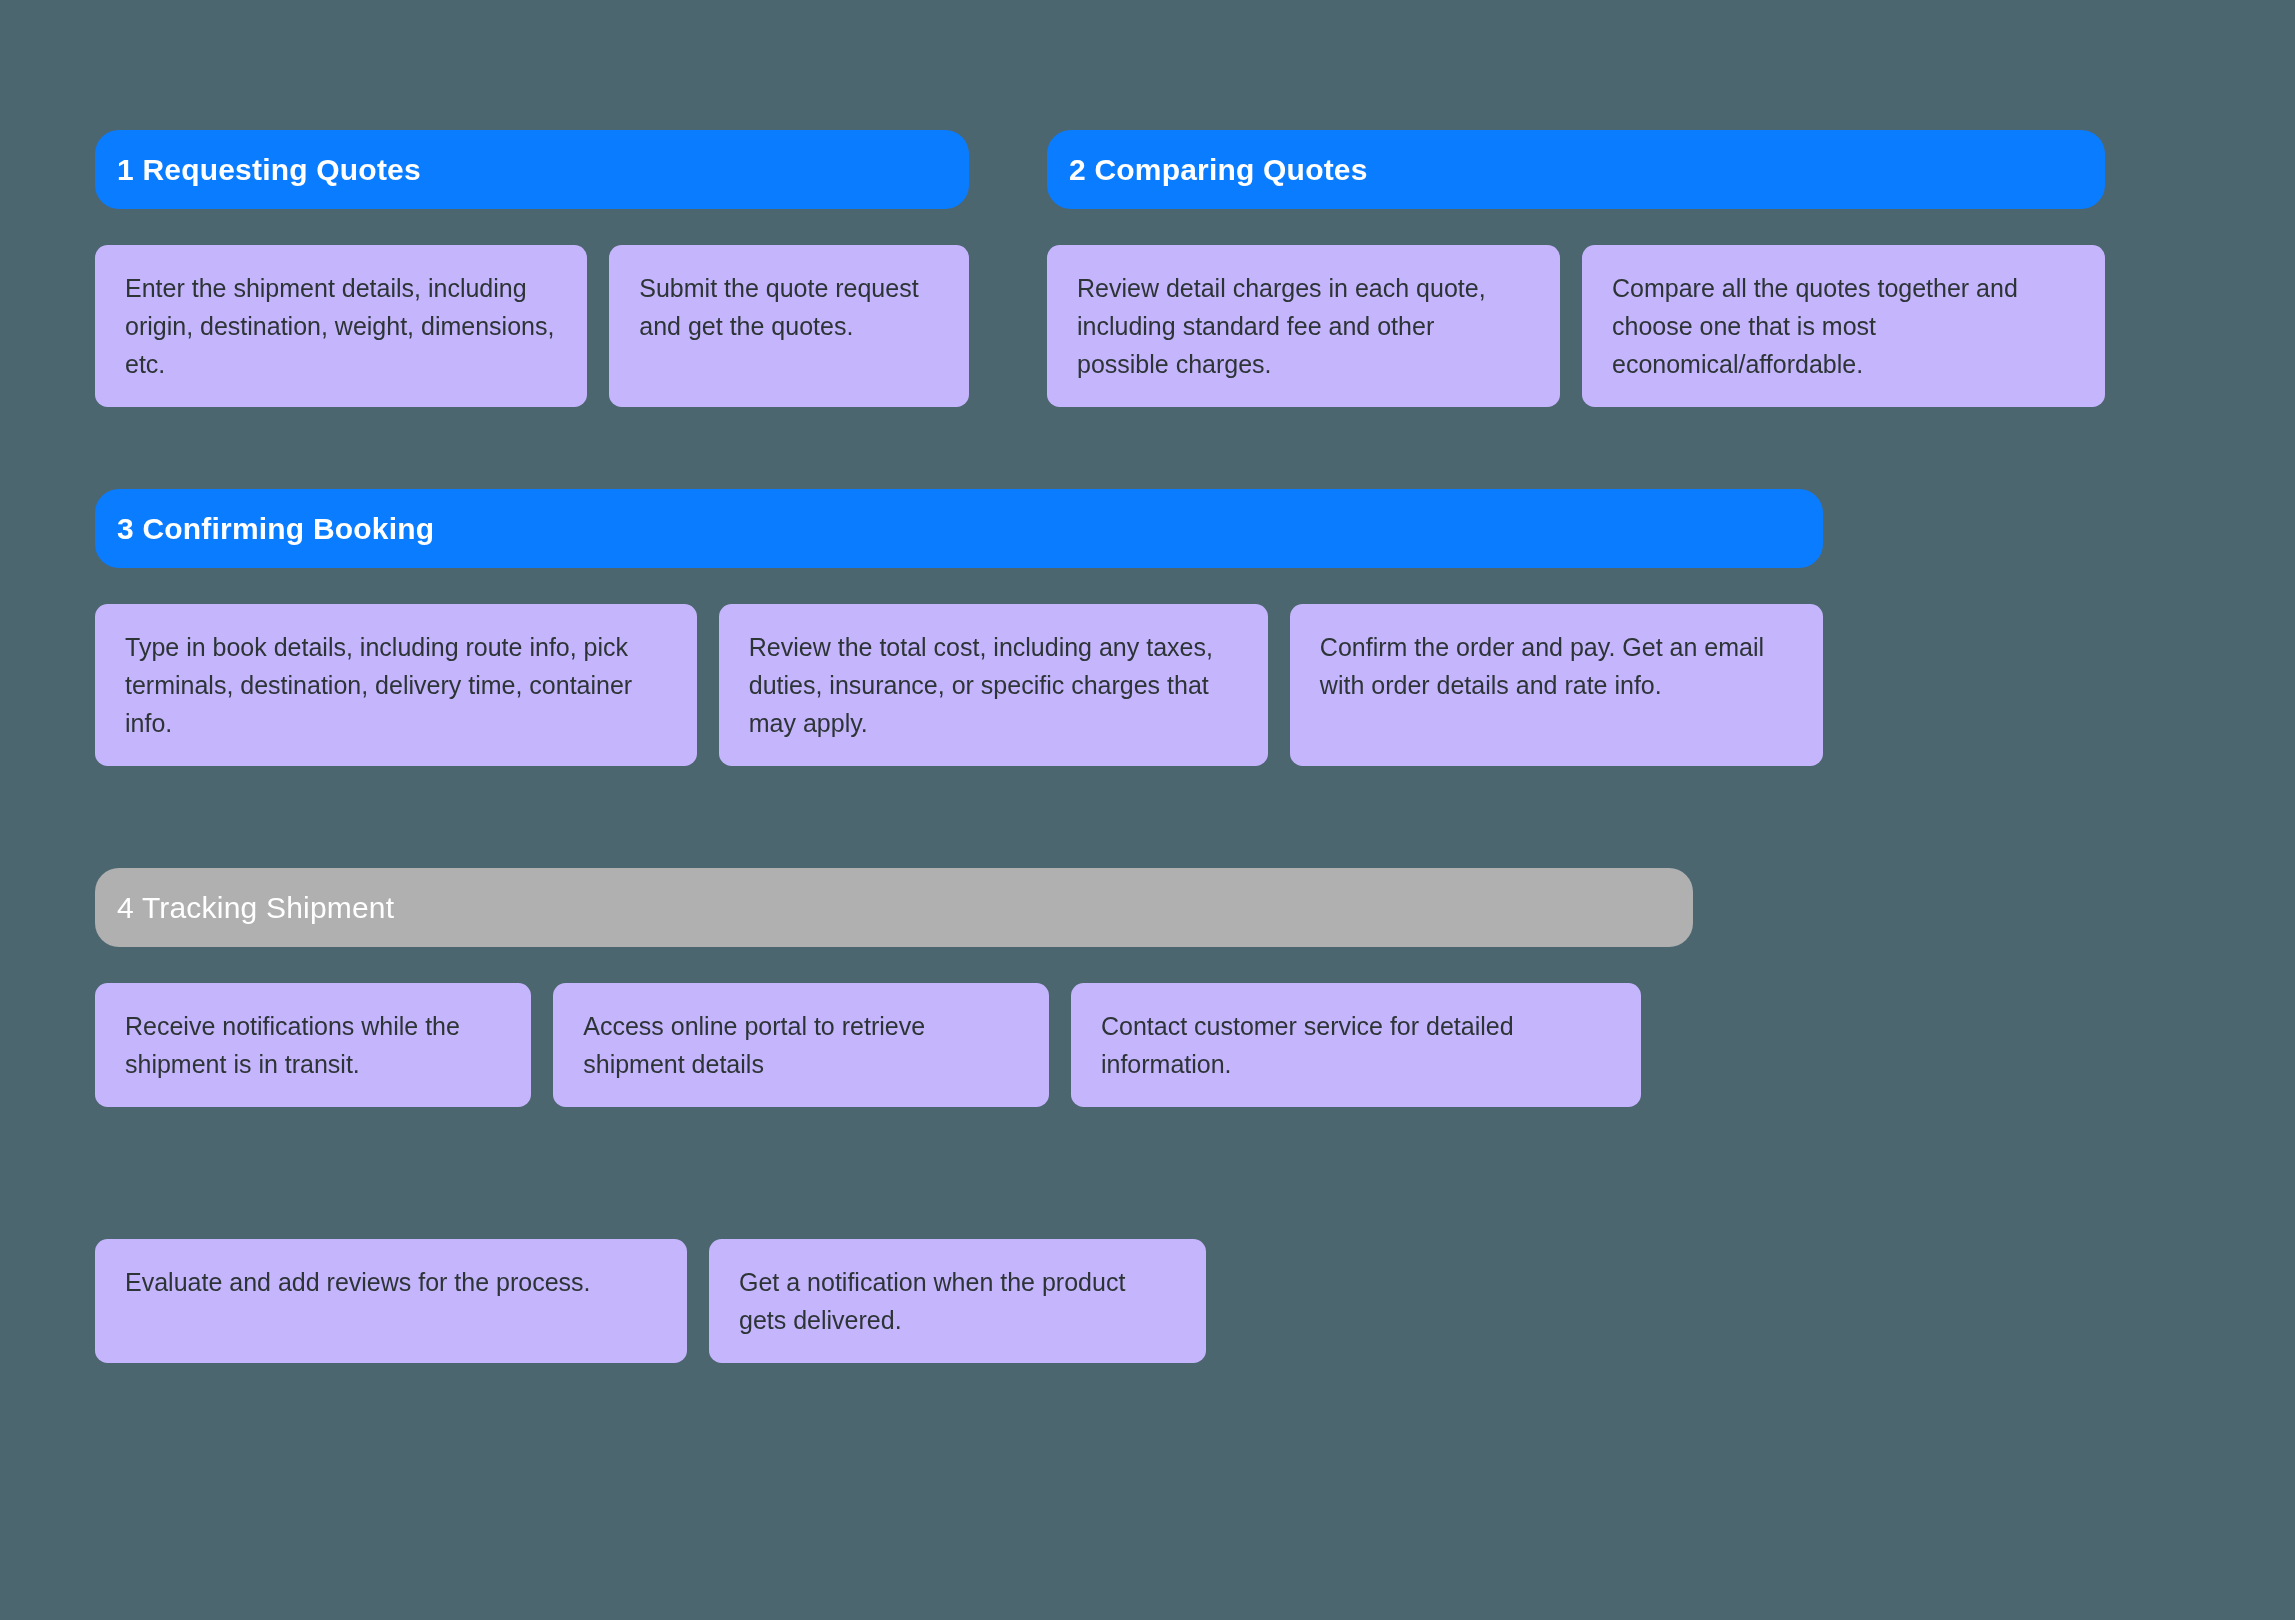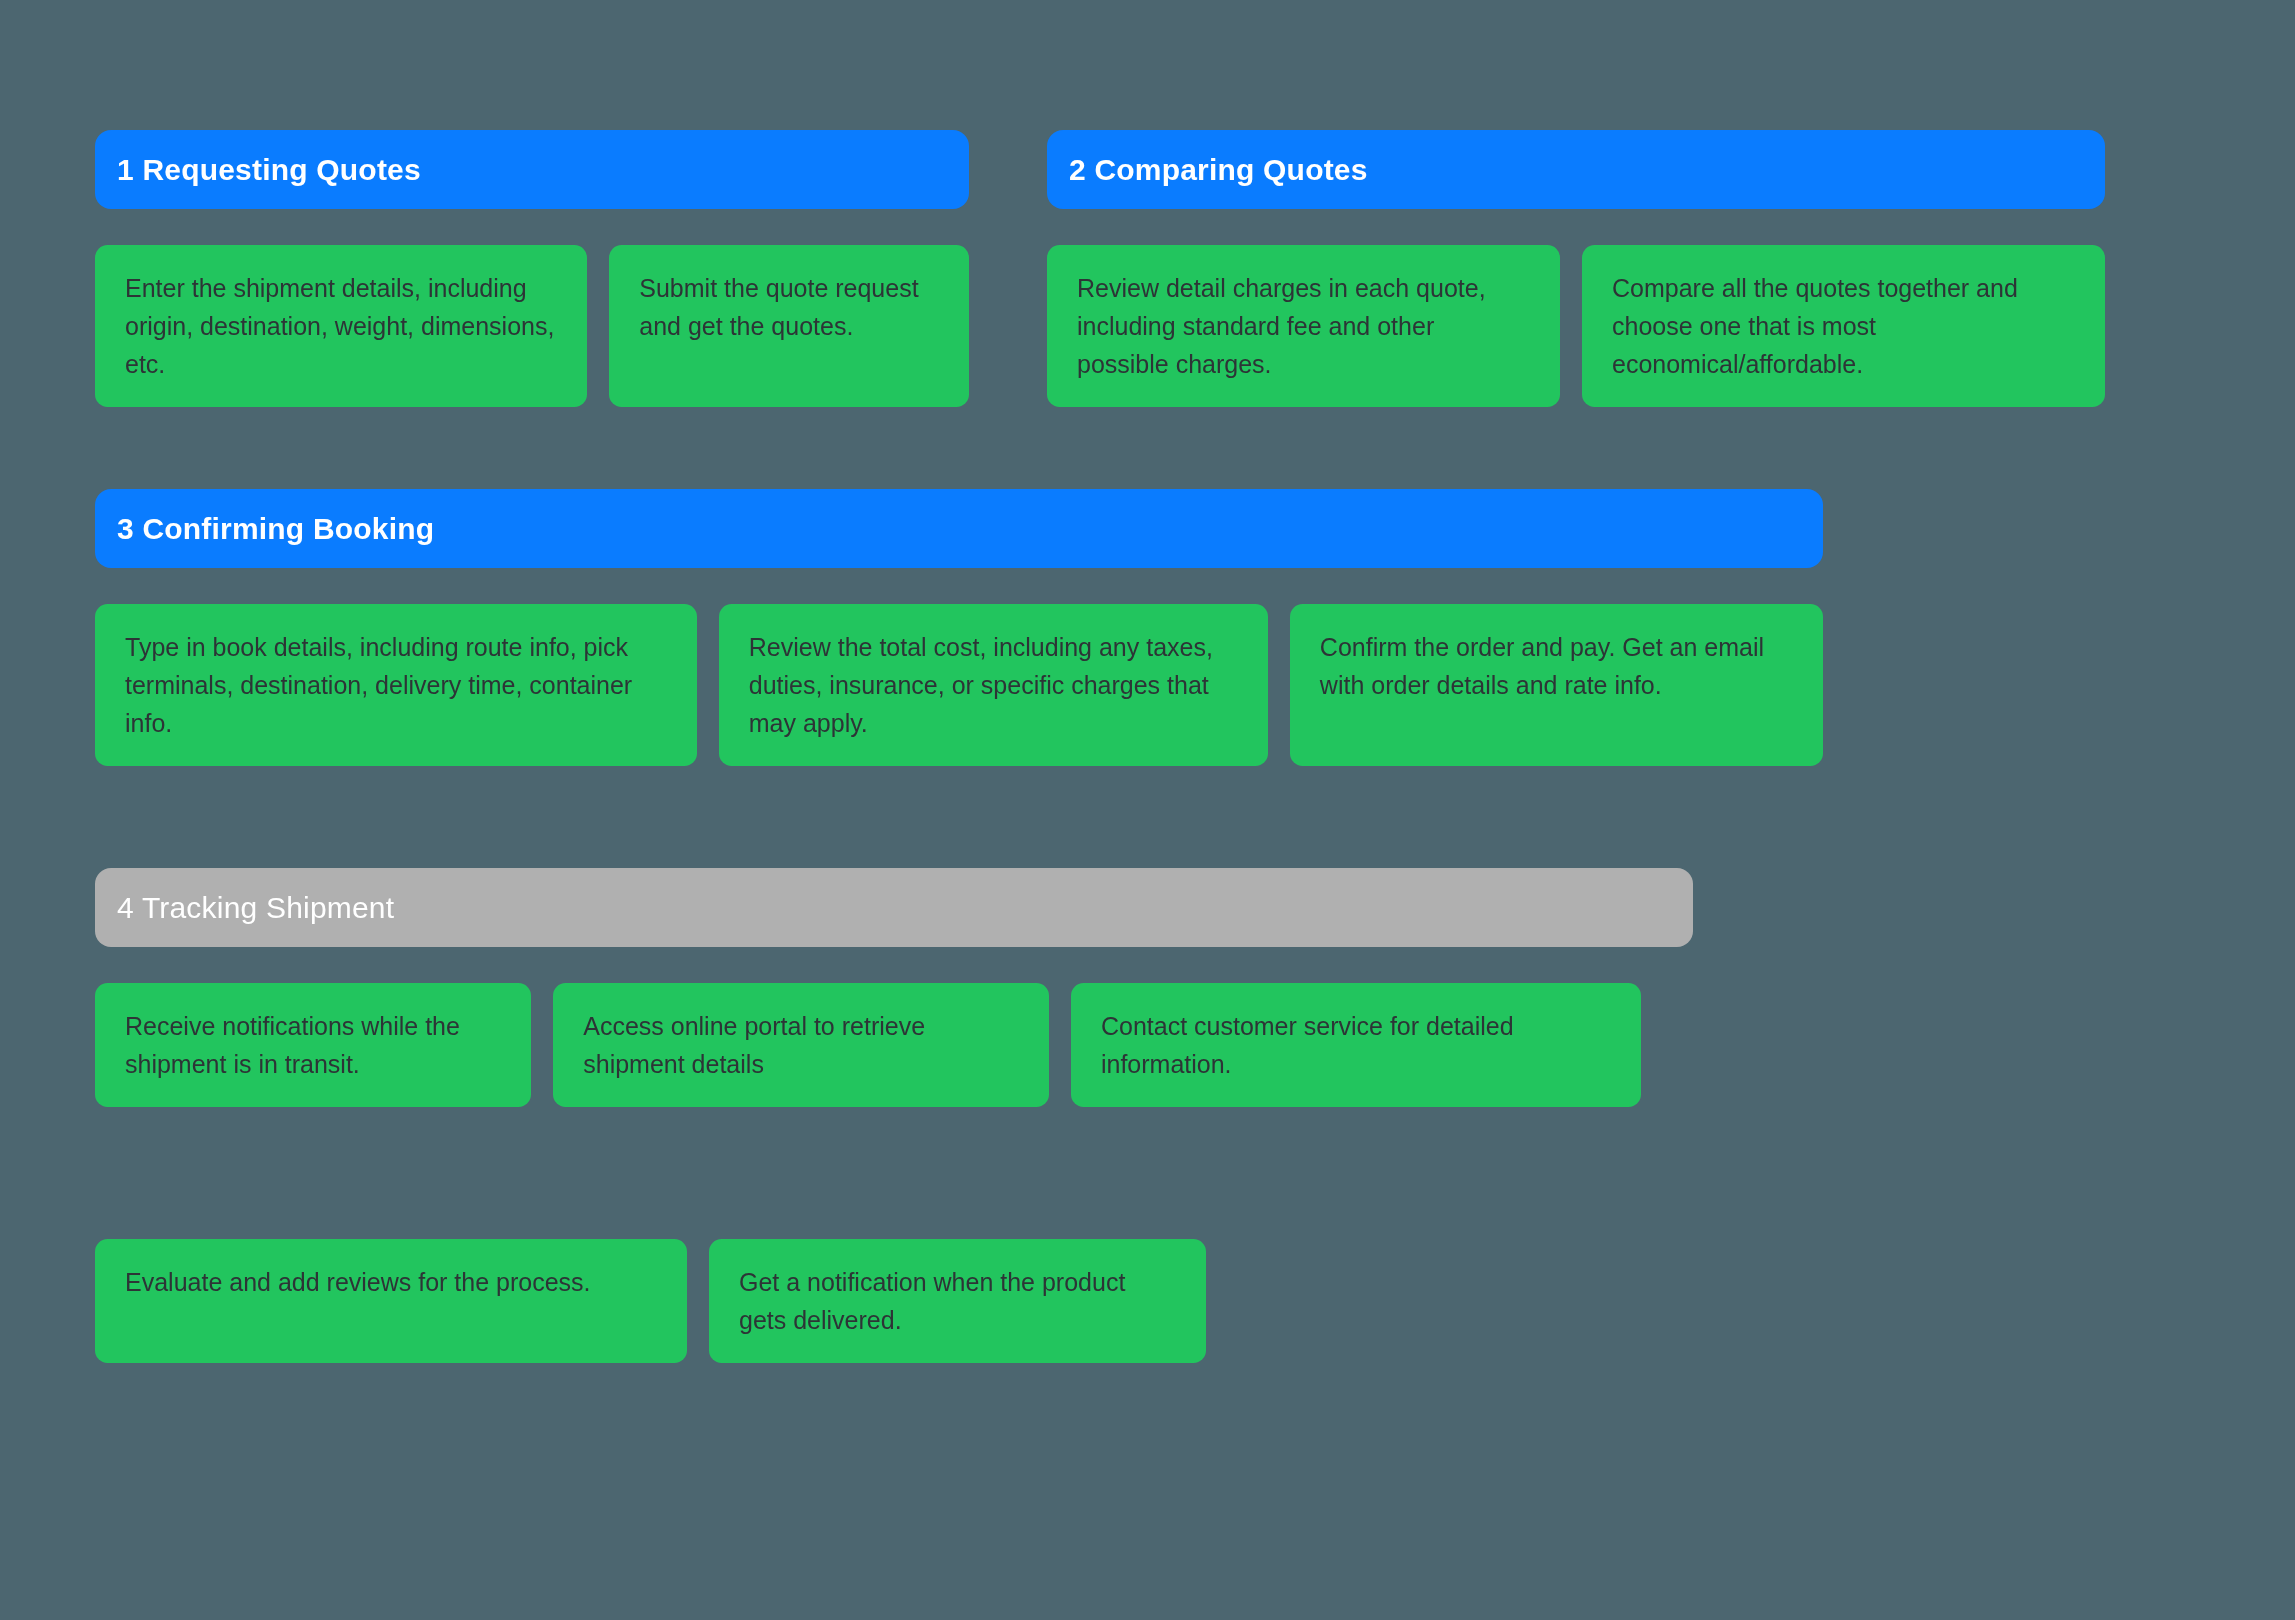--- a/index.html
+++ b/index.html
@@ -20,21 +20,21 @@
   }
 
   
   .section {
     position: absolute;
     left: 95px;
   }
 
   .section-header {
     height: 79px;
-    border-radius: 16px;
+    border-radius: 24px;
     display: flex;
     align-items: center;
     padding: 0 22px;
     color: #FFFFFF;
     letter-spacing: 0.2px;
   }
 
   .section-header.blue {
     background: #0A7CFF;
     font-size: 30px;
@@ -48,21 +48,21 @@
   }
 
   .card-row {
     display: flex;
     gap: 22px;
     margin-top: 36px;
     align-items: stretch;
   }
 
   .card {
-    background: #22c55e;
+    background: #c4b5fd;
     border-radius: 12.6px;
     padding: 24px 28px 24px 30px;
     color: #2D3436;
     font-size: 25px;
     line-height: 38px;
     font-weight: normal;
     display: flex;
     align-items: flex-start;
   }
 

